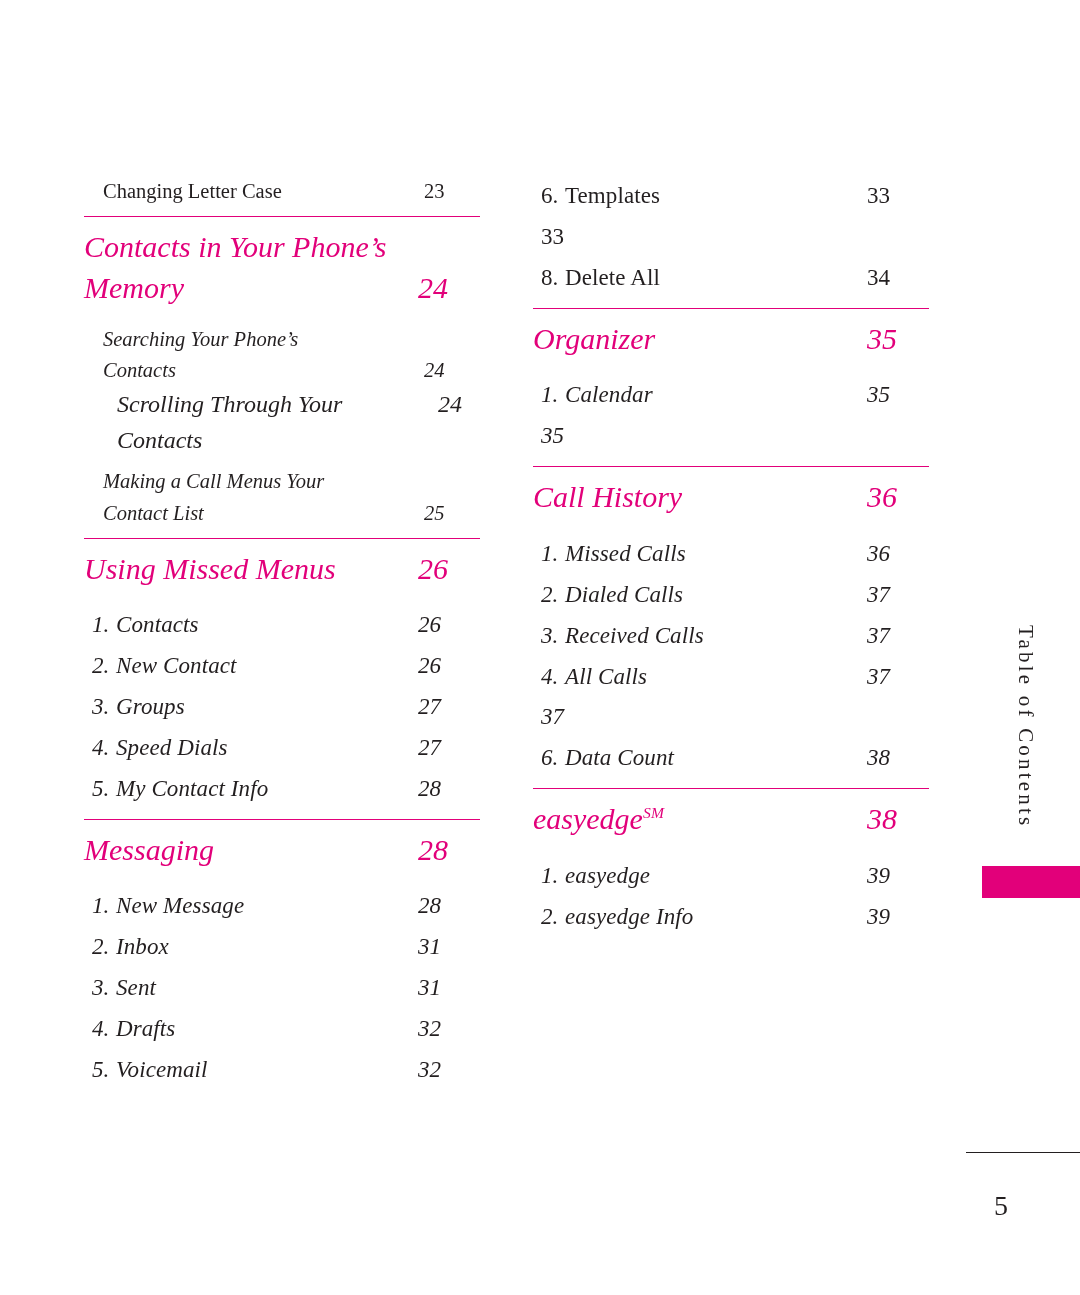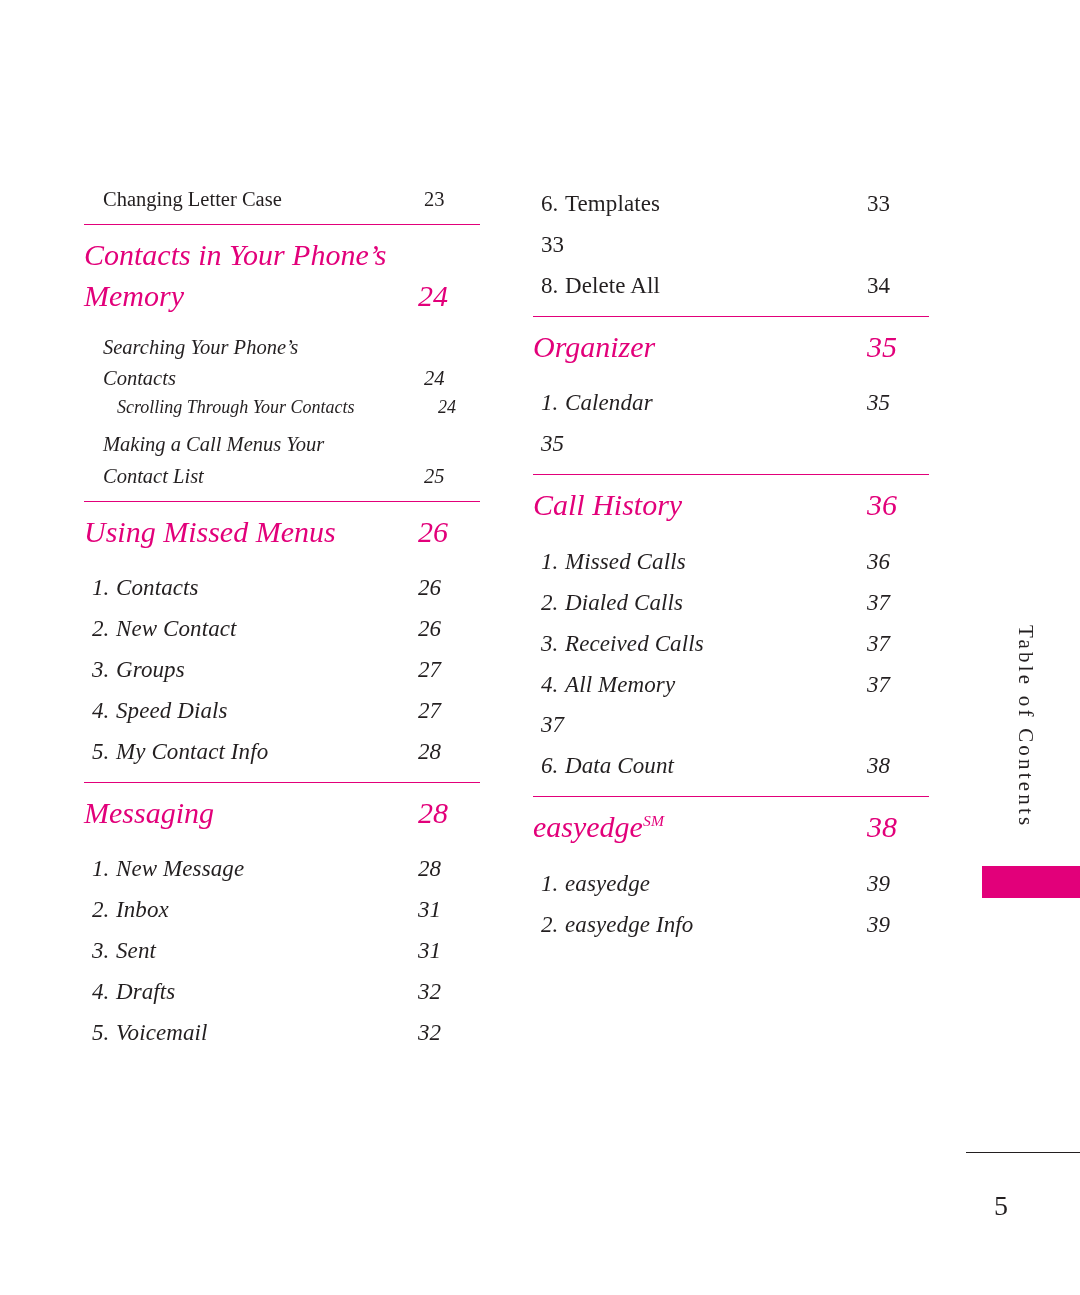--- a/index.html
+++ b/index.html
@@ -16,21 +16,21 @@
   }
 
   .page {
     position: absolute;
     inset: 0;
   }
 
   
   .col {
     position: absolute;
-    top: 184px;
+    top: 176px;
   }
   .col-left { left: 84px; width: 396px; }
   .col-right { left: 533px; width: 396px; }
 
   
   .row {
     display: flex;
     align-items: baseline;
     justify-content: space-between;
   }
@@ -40,21 +40,21 @@
   
   .entry-sm {
     font-size: 20.5px;
     color: #231f20;
     line-height: 1.52;
     padding-left: 19px;
   }
   .entry-sm .page-num { width: 56px; text-align: left; }
 
   .entry-xs {
-    font-size: 18px;
+    font-size: 24px;
     color: #231f20;
     line-height: 1.5;
     padding-left: 33px;
     gap: 16px;
   }
   .entry-xs .page-num { width: 42px; text-align: left; }
 
   
   .entry-num {
     font-size: 23px;
@@ -302,21 +302,21 @@
       </div>
       <div class="row entry-num">
         <span class="label"><span class="num">2.</span><span>Dialed Calls</span></span>
         <span class="page-num">37</span>
       </div>
       <div class="row entry-num">
         <span class="label"><span class="num">3.</span><span>Received Calls</span></span>
         <span class="page-num">37</span>
       </div>
       <div class="row entry-num">
-        <span class="label"><span class="num">4.</span><span>All Memory</span></span>
+        <span class="label"><span class="num">4.</span><span>All Calls</span></span>
         <span class="page-num">37</span>
       </div>
       <div class="row entry-num">
         <span class="page-num">37</span>
       </div>
       <div class="row entry-num">
         <span class="label"><span class="num">6.</span><span>Data Count</span></span>
         <span class="page-num">38</span>
       </div>
     </div>

